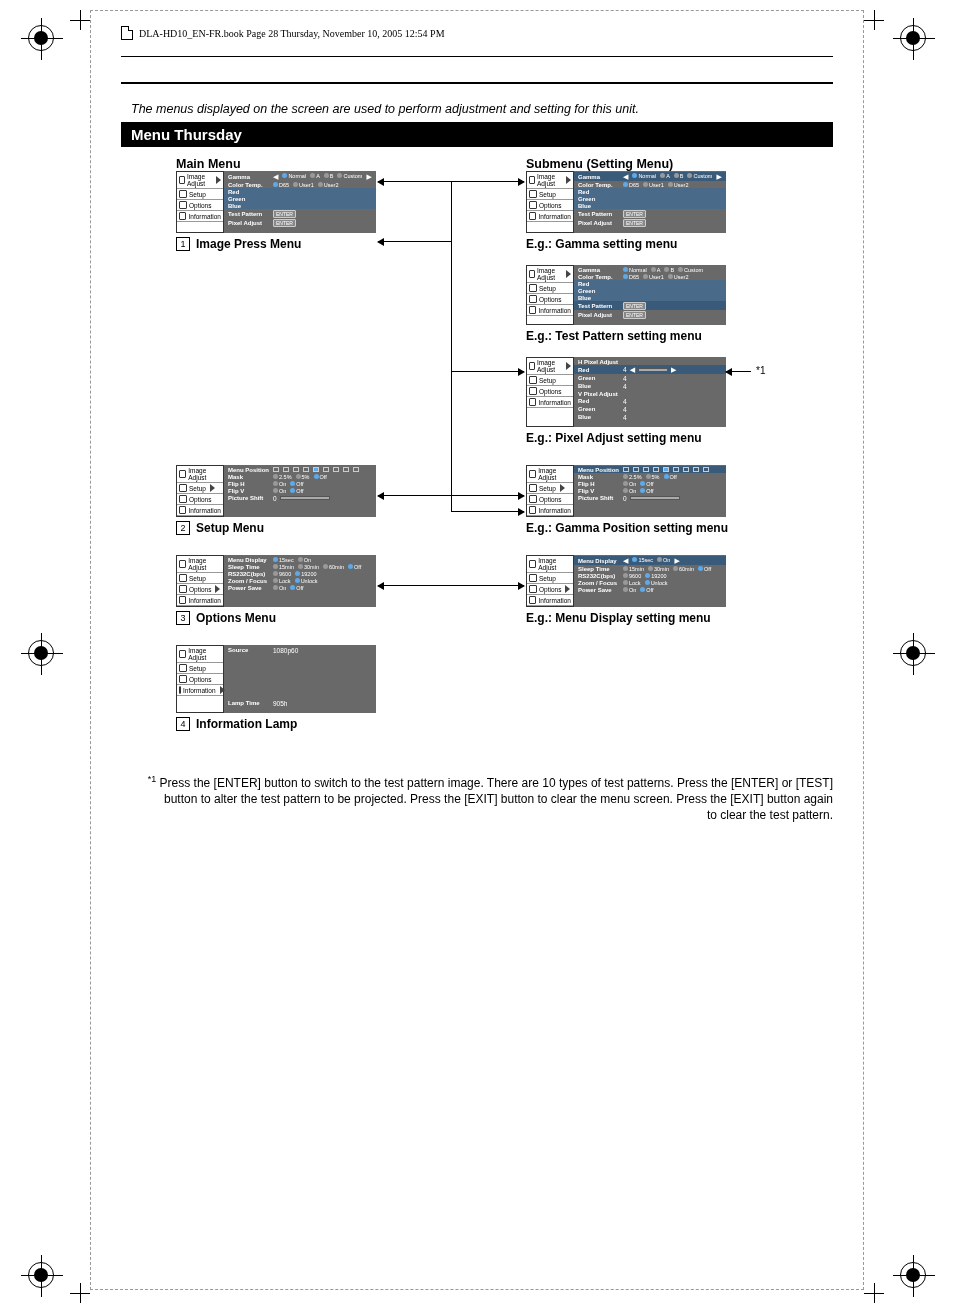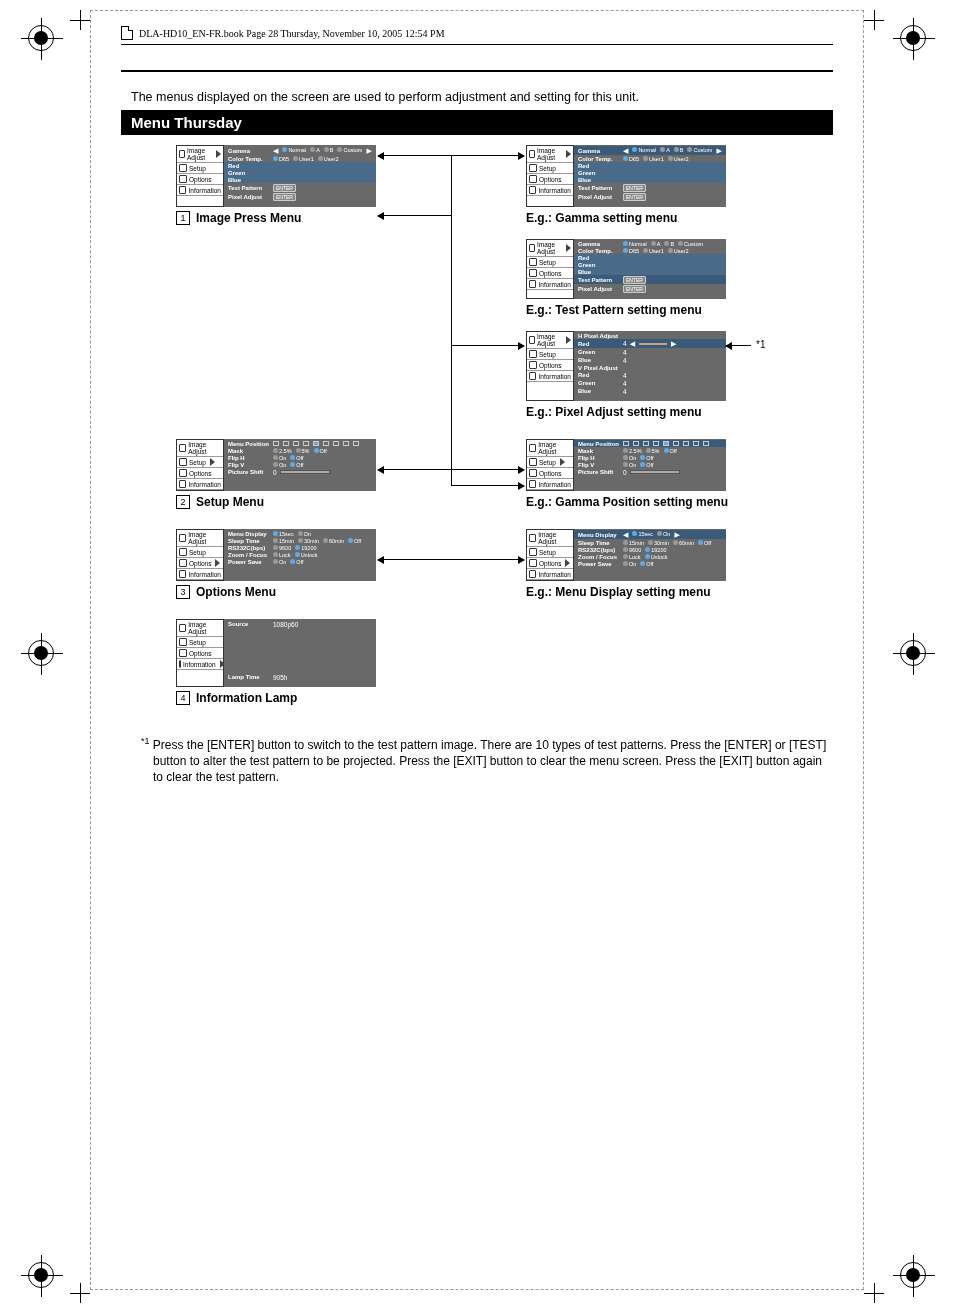--- a/index.html
+++ b/index.html
@@ -45,33 +45,33 @@
     border: 0.5px dashed #999;
     padding: 15px 30px 20px 30px;
     min-height: 1280px;
   }
   .header-line {
     font-size: 10px;
     color: #000;
     font-family: "Times New Roman", serif;
     margin-bottom: 25px;
     border-bottom: 0.5px solid #000;
-    padding-bottom: 4px;
+    padding-bottom: 16px;
     display:flex; align-items:center; gap:6px;
   }
   .doc-icon { width:12px; height:14px; border:1px solid #000; position:relative; }
   .doc-icon::after { content:''; position:absolute; right:-1px; top:-1px; width:4px; height:4px; border-left:1px solid #000; border-bottom:1px solid #000; background:#fff;}
   h1 {
     font-size: 26px;
     font-weight: bold;
     margin: 0 0 2px 0;
     padding-left: 10px;
   }
   .h1-rule { border: none; border-top: 2px solid #000; margin: 0 0 18px 0; }
-  .intro { font-size: 12.5px; margin: 0 0 6px 10px; }
+  .intro { font-size: 12.5px; margin: 0 0 6px 10px; font-style: italic; }
   .section-bar {
     background: #000;
     color: #fff;
     font-weight: bold;
     font-size: 15px;
     padding: 4px 10px;
     margin: 0 0 10px 0;
   }
   .intro2 { font-size: 12.5px; margin: 0 0 14px 10px; }
 
@@ -112,21 +112,21 @@
   .mrow.bar { background:#4a6a8a; margin: 0 -2px; padding: 0.5px 4px;}
   .mrow.hl { background:#3a5a7a; margin: 0 -2px; padding: 0.5px 4px;}
   .caption { font-size:12px; font-weight:bold; margin: 4px 0 14px 0; display:flex; align-items:center; gap:6px;}
   .numbox { border:1px solid #000; width:14px; height:14px; display:inline-flex; align-items:center; justify-content:center; font-size:9px; font-weight:normal;}
   .connector { position:absolute; border-top: 1.5px solid #000; }
   .connector .ah-l, .connector .ah-r { position:absolute; width:0; height:0; border-top:4px solid transparent; border-bottom:4px solid transparent; top:-4px;}
   .connector .ah-l { left:-1px; border-right:7px solid #000;}
   .connector .ah-r { right:-1px; border-left:7px solid #000;}
   .vline { position:absolute; border-left:1.5px solid #000; }
   .note-ref { position:absolute; font-size:10px; }
-  .footnote { font-size: 12px; margin: 16px 0 0 10px; text-indent:-12px; padding-left:22px; line-height:1.35;}
+  .footnote { font-size: 12px; margin: 28px 0 0 10px; text-indent:-12px; padding-left:22px; line-height:1.35;text-align:right;}
   .footnote sup { font-size:9px;}
   .pagenum { font-size:13px; margin-top: 18px; }
   .slider { display:inline-block; width:50px; height:4px; background:#aaa; border:0.5px solid #555;}
 </style>
 </head>
 <body>
 
 <div class="crop-mark crop-tl"></div>
 <div class="crop-mark crop-tr"></div>
 <div class="crop-mark crop-bl"></div>
@@ -156,20 +156,24 @@
     <span>DLA-HD10_EN-FR.book  Page 28  Thursday, November 10, 2005  12:54 PM</span>
   </div>
 
   <hr class="h1-rule">
 
   <p class="intro">The menus displayed on the screen are used to perform adjustment and setting for this unit.</p>
 
   <div class="section-bar">Menu Thursday</div>
 
 
+  <div class="col-labels">
+    <div class="left">Main Menu</div>
+    <div class="right">Submenu (Setting Menu)</div>
+  </div>
 
   <div class="diagram" id="diagram">
 <div class="row" style="position:relative">
   <div class="col" style="width:200px">
     <div class="menu-card">
             <div class="menu-sidebar">
               <div class="side-item active">
                 <span class="micon"></span>
                 <span>Image Adjust</span>
                 <span class="side-arrow"></span>

